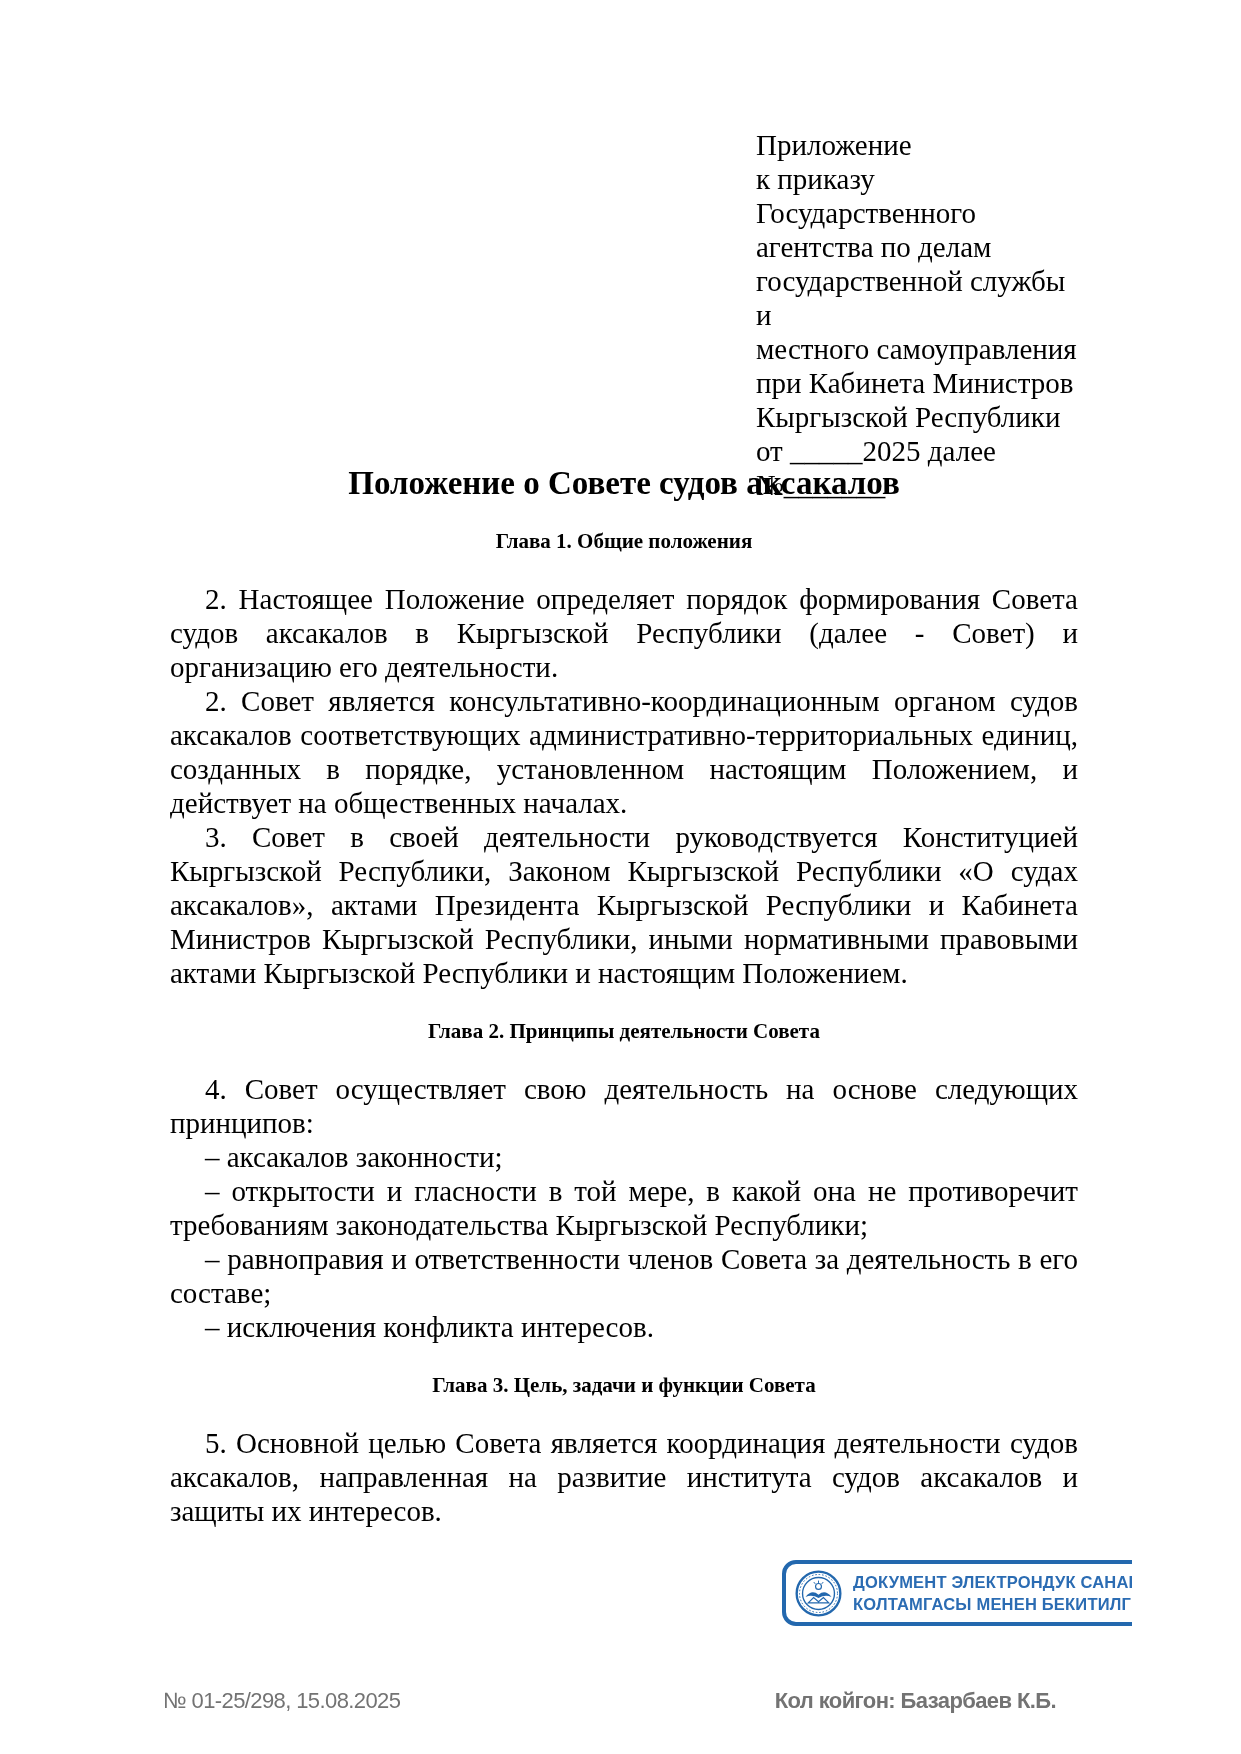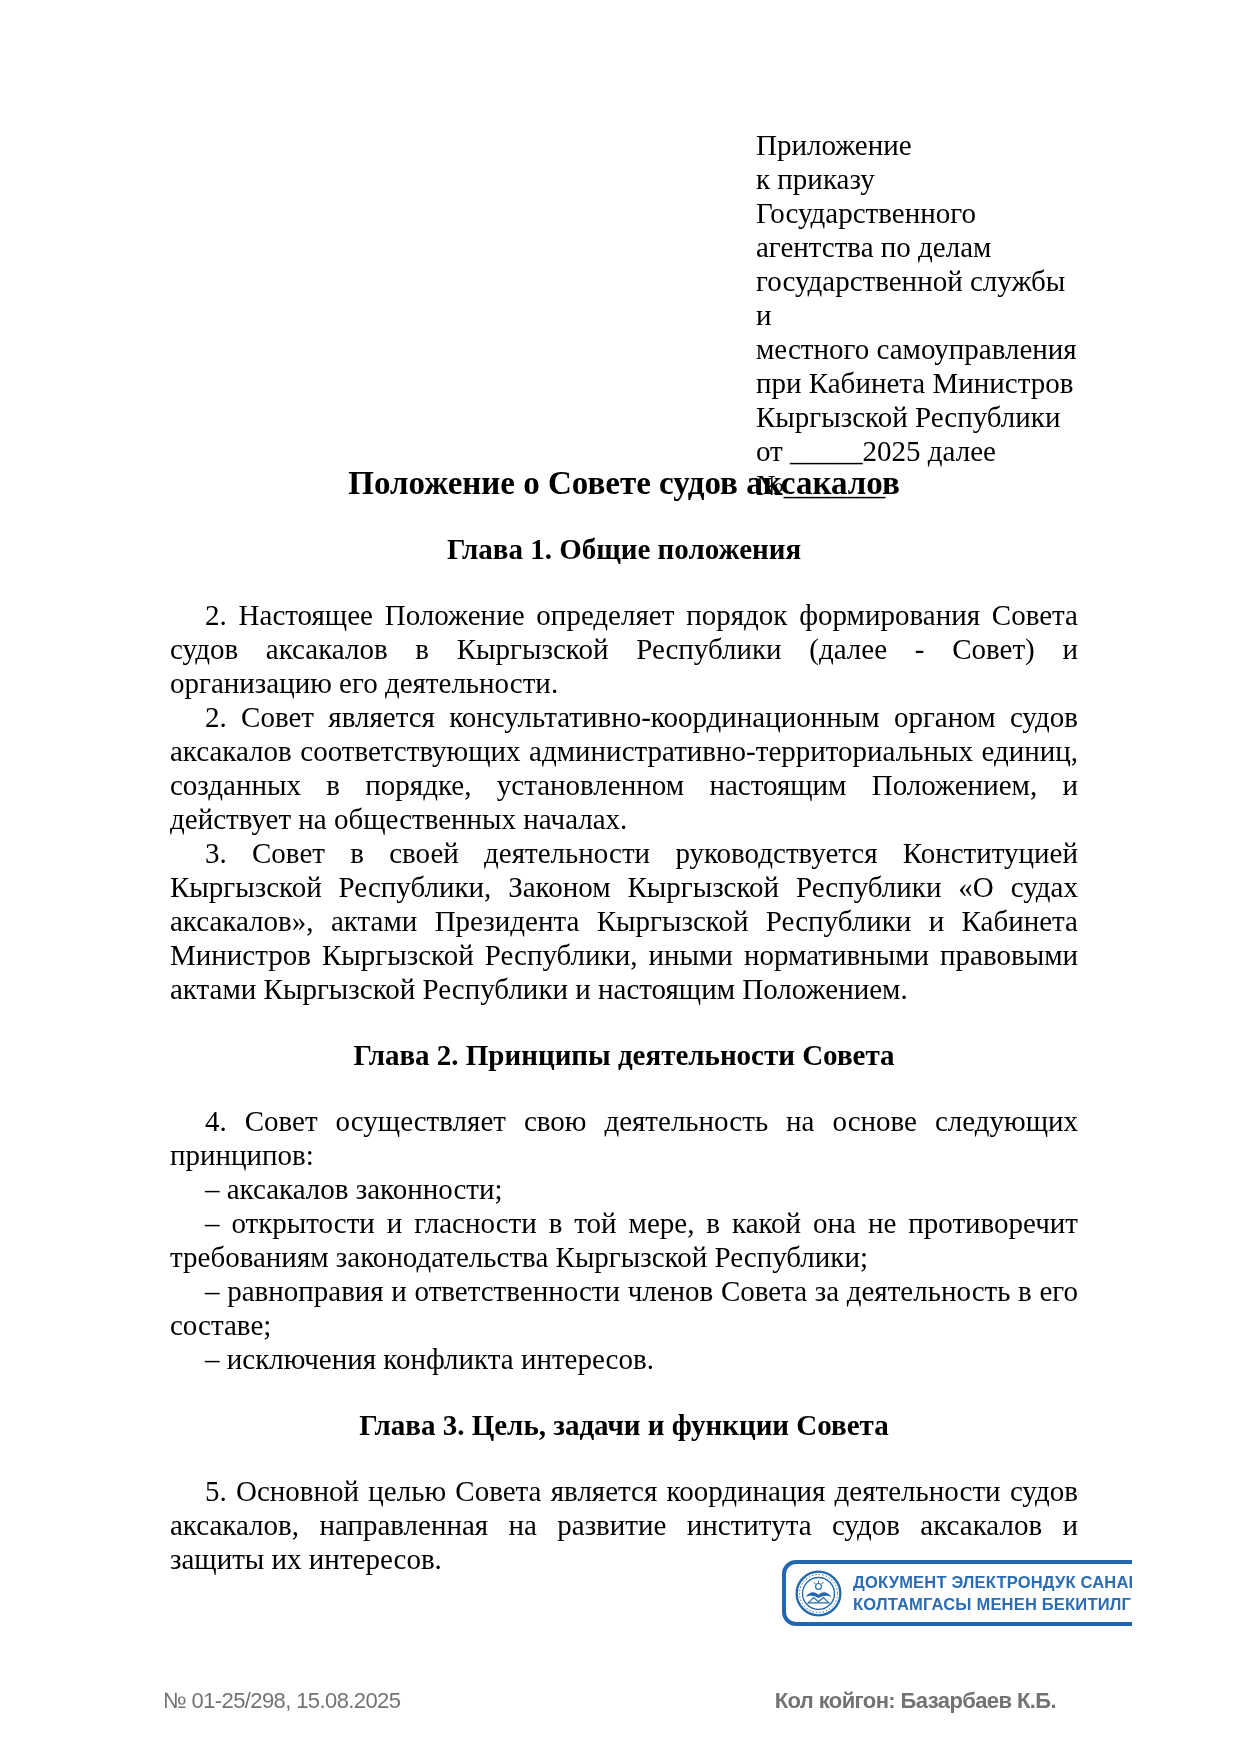--- a/index.html
+++ b/index.html
@@ -19,22 +19,22 @@
   }
   
   .content {
     position:absolute; left:170px; top:466px; width:908px;
     font-size:29px; line-height:34px;
   }
   .doc-title {
     text-align:center; font-weight:700; font-size:33px; line-height:34px;
   }
   .chapter-heading {
-    text-align:center; font-weight:700; font-size:29px; line-height:34px;
-    margin:32px 0;
+    text-align:center; font-weight:700; font-size:21px; line-height:34px;
+    margin:24px 0;
   }
   .body-par {
     text-align:justify; text-indent:35px; line-height:34px;
   }
   
   .stamp {
     position:absolute; left:782px; top:1560px; width:384px; height:66px;
     border:4px solid #2368ae; border-radius:14px; background:#fff;
     display:flex; align-items:center; gap:11px; padding:3px 10px 3px 9px;
   }

